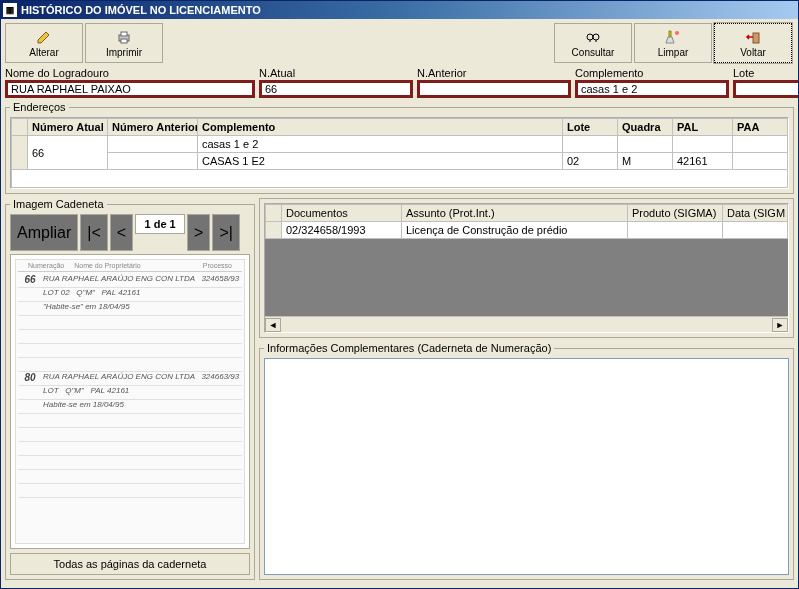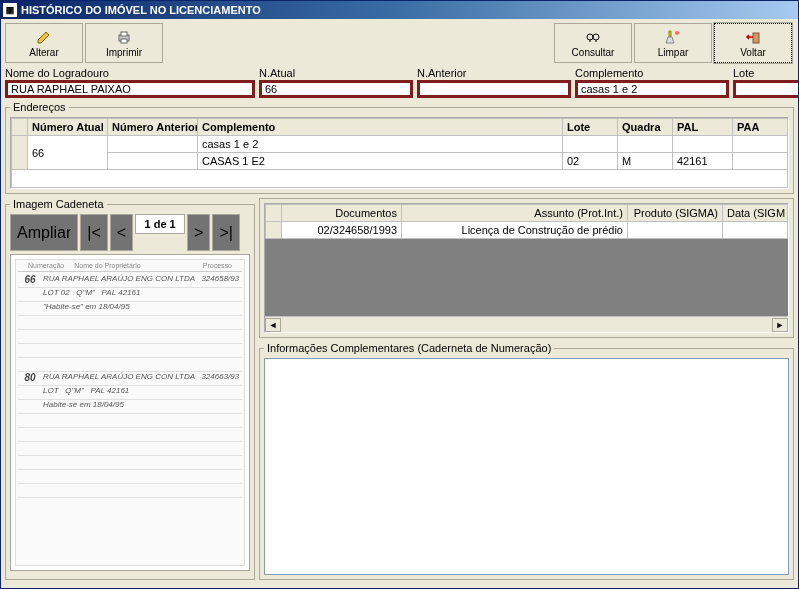--- a/index.html
+++ b/index.html
@@ -216,21 +216,21 @@
   }
   .proto-table {
     border-collapse: collapse;
     width: 100%;
     background: #808080;
     table-layout: fixed;
   }
   .proto-table th, .proto-table td {
     border: 1px solid #c0c0c0;
     padding: 2px 4px;
-    text-align: right;
+    text-align: left;
     font-weight: normal;
     background: #ece9d8;
     white-space: nowrap;
     overflow: hidden;
   }
   .proto-table td { background: #fff; }
   .proto-table td.rowhead { background:#ece9d8; width:16px; }
   .h-scrollbar {
     position: absolute;
     bottom: 0; left: 0; right: 0;
@@ -438,20 +438,21 @@
               <div class="thumb-line">Habite-se em 18/04/95</div>
               <div class="thumb-line"></div>
                 <div class="thumb-line"></div>
               <div class="thumb-line"></div>
                 <div class="thumb-line"></div>
               <div class="thumb-line"></div>
                 <div class="thumb-line"></div>
             </div>
           </div>
         </div>
+        <button class="btn-wide">Todas as páginas da caderneta</button>
       </fieldset>
 
       <div class="right-col proto">
         <fieldset>
           <div class="proto-table-wrap">
             <table class="proto-table">
               <colgroup>
                 <col style="width:16px">
                   <col style="width:120px">
                   <col>

